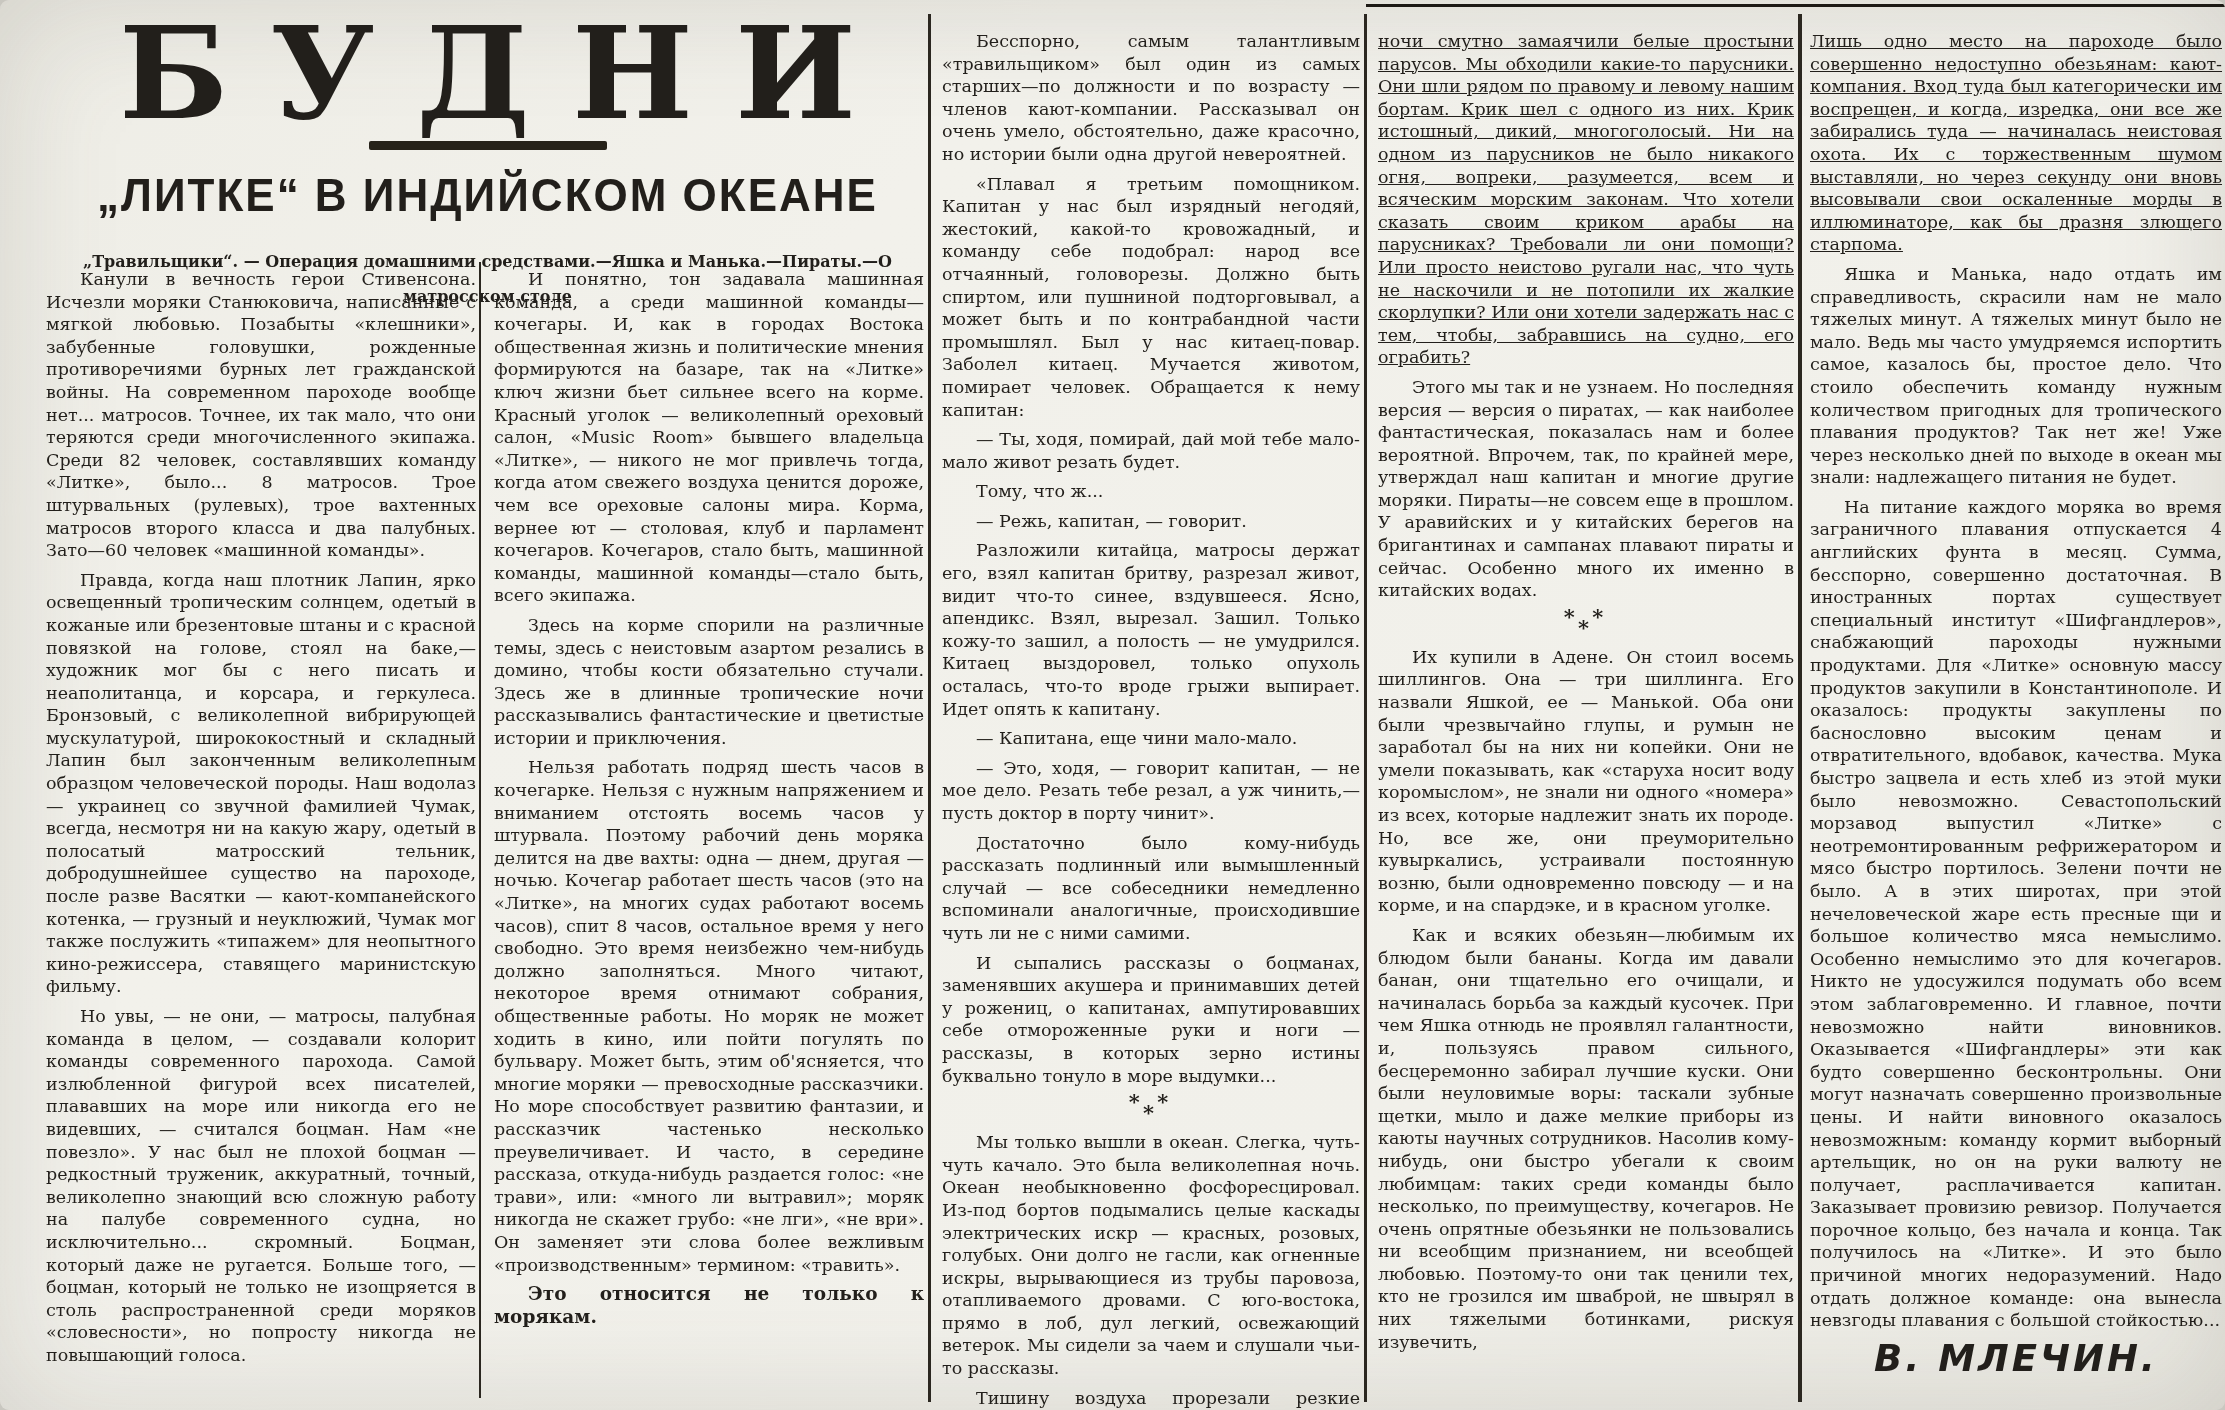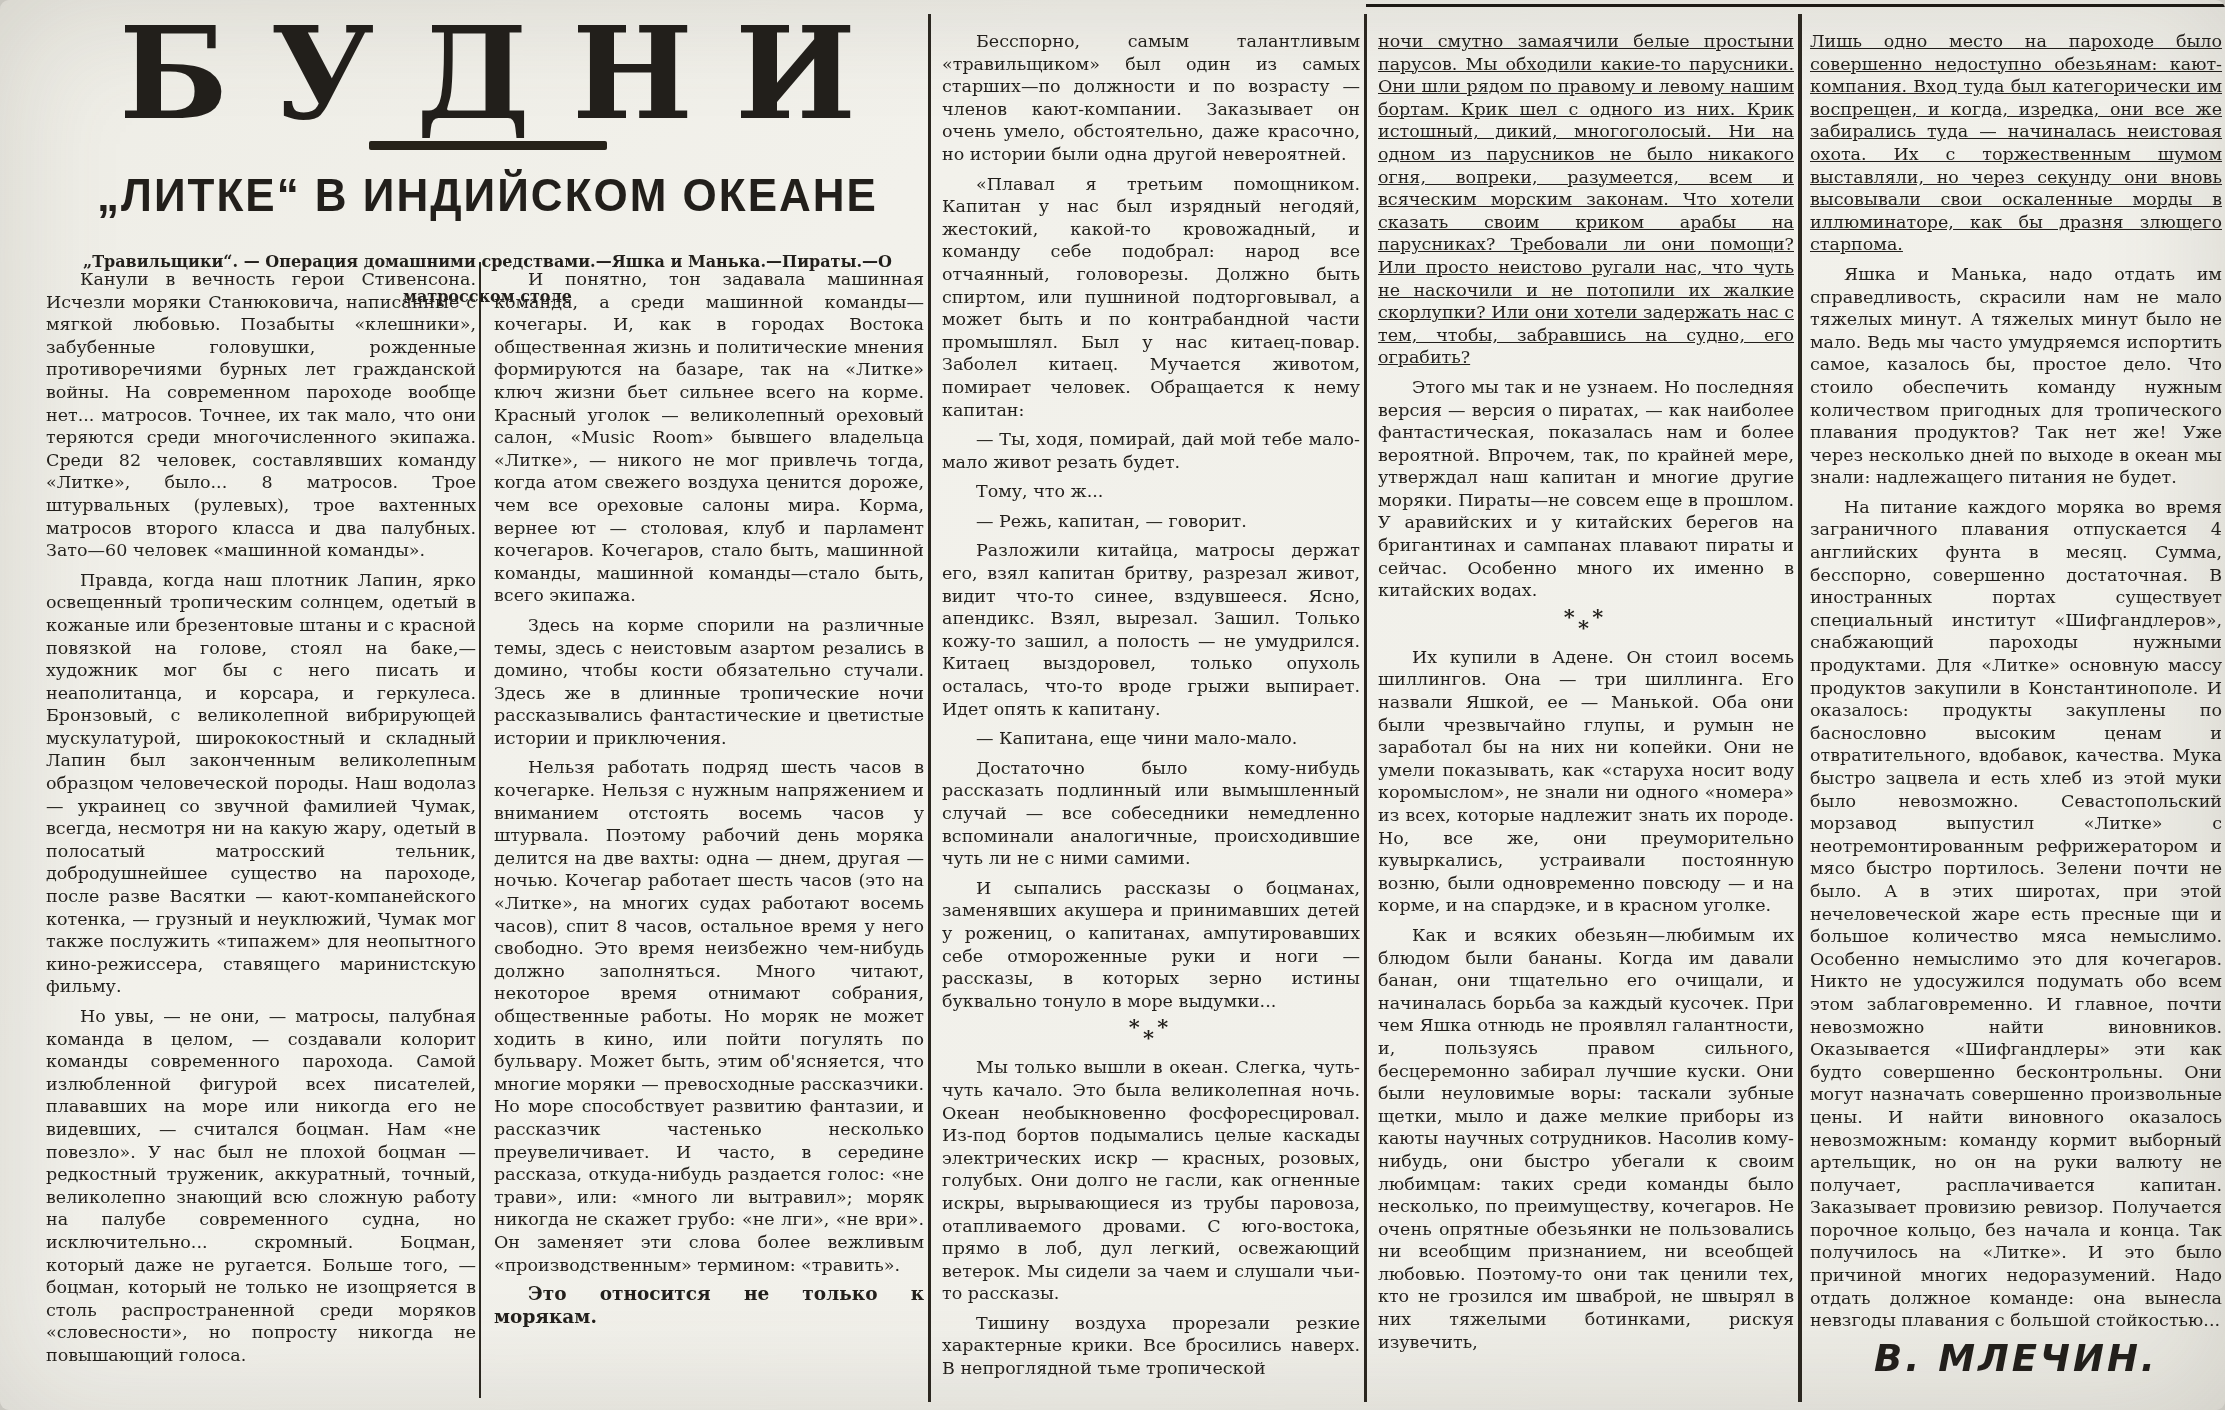--- a/index.html
+++ b/index.html
@@ -71,27 +71,28 @@
       <p class="para ">Правда, когда наш плотник Лапин, ярко освещенный тропическим солнцем, одетый в кожаные или брезентовые штаны и с красной повязкой на голове, стоял на баке,—художник мог бы с него писать и неаполитанца, и корсара, и геркулеса. Бронзовый, с великолепной вибрирующей мускулатурой, ширококостный и складный Лапин был законченным великолепным образцом человеческой породы. Наш водолаз — украинец со звучной фамилией Чумак, всегда, несмотря ни на какую жару, одетый в полосатый матросский тельник, добродушнейшее существо на пароходе, после разве Васятки — кают-компанейского котенка, — грузный и неуклюжий, Чумак мог также послужить «типажем» для неопытного кино-режиссера, ставящего маринистскую фильму.</p>
       <p class="para ">Но увы, — не они, — матросы, палубная команда в целом, — создавали колорит команды современного парохода. Самой излюбленной фигурой всех писателей, плававших на море или никогда его не видевших, — считался боцман. Нам «не повезло». У нас был не плохой боцман — редкостный труженик, аккуратный, точный, великолепно знающий всю сложную работу на палубе современного судна, но исключительно... скромный. Боцман, который даже не ругается. Больше того, — боцман, который не только не изощряется в столь распространенной среди моряков «словесности», но попросту никогда не повышающий голоса.</p>
     </div>
   <div class="col col-2">
       <p class="para ">И понятно, тон задавала машинная команда, а среди машинной команды—кочегары. И, как в городах Востока общественная жизнь и политические мнения формируются на базаре, так на «Литке» ключ жизни бьет сильнее всего на корме. Красный уголок — великолепный ореховый салон, «Music Room» бывшего владельца «Литке», — никого не мог привлечь тогда, когда атом свежего воздуха ценится дороже, чем все ореховые салоны мира. Корма, вернее ют — столовая, клуб и парламент кочегаров. Кочегаров, стало быть, машинной команды, машинной команды—стало быть, всего экипажа.</p>
       <p class="para ">Здесь на корме спорили на различные темы, здесь с неистовым азартом резались в домино, чтобы кости обязательно стучали. Здесь же в длинные тропические ночи рассказывались фантастические и цветистые истории и приключения.</p>
       <p class="para ">Нельзя работать подряд шесть часов в кочегарке. Нельзя с нужным напряжением и вниманием отстоять восемь часов у штурвала. Поэтому рабочий день моряка делится на две вахты: одна — днем, другая — ночью. Кочегар работает шесть часов (это на «Литке», на многих судах работают восемь часов), спит 8 часов, остальное время у него свободно. Это время неизбежно чем-нибудь должно заполняться. Много читают, некоторое время отнимают собрания, общественные работы. Но моряк не может ходить в кино, или пойти погулять по бульвару. Может быть, этим об'ясняется, что многие моряки — превосходные рассказчики. Но море способствует развитию фантазии, и рассказчик частенько несколько преувеличивает. И часто, в середине рассказа, откуда-нибудь раздается голос: «не трави», или: «много ли вытравил»; моряк никогда не скажет грубо: «не лги», «не ври». Он заменяет эти слова более вежливым «производственным» термином: «травить».</p>
       <p class="para bold">Это относится не только к морякам.</p>
     </div>
   <div class="col col-3">
-      <p class="para ">Бесспорно, самым талантливым «травильщиком» был один из самых старших—по должности и по возрасту — членов кают-компании. Заказывает он очень умело, обстоятельно, даже красочно, но истории были одна другой невероятней.</p>
+      <p class="para ">Бесспорно, самым талантливым «травильщиком» был один из самых старших—по должности и по возрасту — членов кают-компании. Рассказывал он очень умело, обстоятельно, даже красочно, но истории были одна другой невероятней.</p>
       <p class="para ">«Плавал я третьим помощником. Капитан у нас был изрядный негодяй, жестокий, какой-то кровожадный, и команду себе подобрал: народ все отчаянный, головорезы. Должно быть спиртом, или пушниной подторговывал, а может быть и по контрабандной части промышлял. Был у нас китаец-повар. Заболел китаец. Мучается животом, помирает человек. Обращается к нему капитан:</p>
       <p class="para ">— Ты, ходя, помирай, дай мой тебе мало-мало живот резать будет.</p>
       <p class="para ">Тому, что ж...</p>
       <p class="para ">— Режь, капитан, — говорит.</p>
       <p class="para ">Разложили китайца, матросы держат его, взял капитан бритву, разрезал живот, видит что-то синее, вздувшееся. Ясно, апендикс. Взял, вырезал. Зашил. Только кожу-то зашил, а полость — не умудрился. Китаец выздоровел, только опухоль осталась, что-то вроде грыжи выпирает. Идет опять к капитану.</p>
       <p class="para ">— Капитана, еще чини мало-мало.</p>
+      <p class="para ">— Это, ходя, — говорит капитан, — не мое дело. Резать тебе резал, а уж чинить,—пусть доктор в порту чинит».</p>
       <p class="para ">Достаточно было кому-нибудь рассказать подлинный или вымышленный случай — все собеседники немедленно вспоминали аналогичные, происходившие чуть ли не с ними самими.</p>
       <p class="para ">И сыпались рассказы о боцманах, заменявших акушера и принимавших детей у рожениц, о капитанах, ампутировавших себе отмороженные руки и ноги — рассказы, в которых зерно истины буквально тонуло в море выдумки...</p>
       <div class="star-div">
         <span>* *</span>
         <span>*</span>
       </div>
       <p class="para ">Мы только вышли в океан. Слегка, чуть-чуть качало. Это была великолепная ночь. Океан необыкновенно фосфоресцировал. Из-под бортов подымались целые каскады электрических искр — красных, розовых, голубых. Они долго не гасли, как огненные искры, вырывающиеся из трубы паровоза, отапливаемого дровами. С юго-востока, прямо в лоб, дул легкий, освежающий ветерок. Мы сидели за чаем и слушали чьи-то рассказы.</p>
       <p class="para ">Тишину воздуха прорезали резкие характерные крики. Все бросились наверх. В непроглядной тьме тропической</p>
     </div>
   <div class="col col-4">

